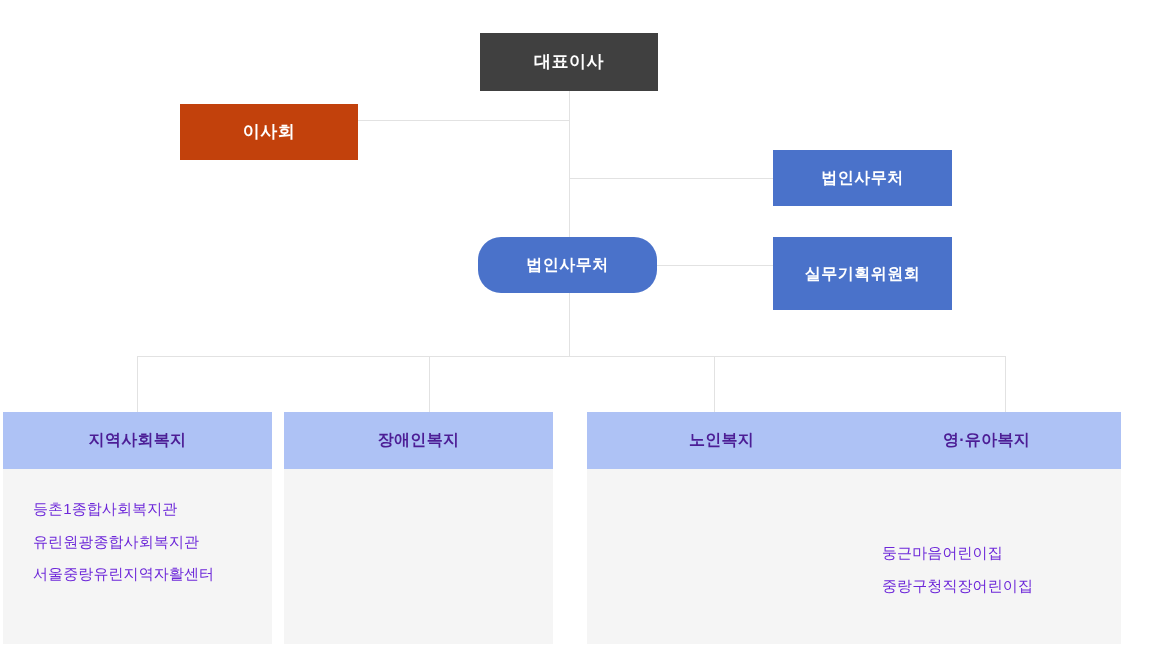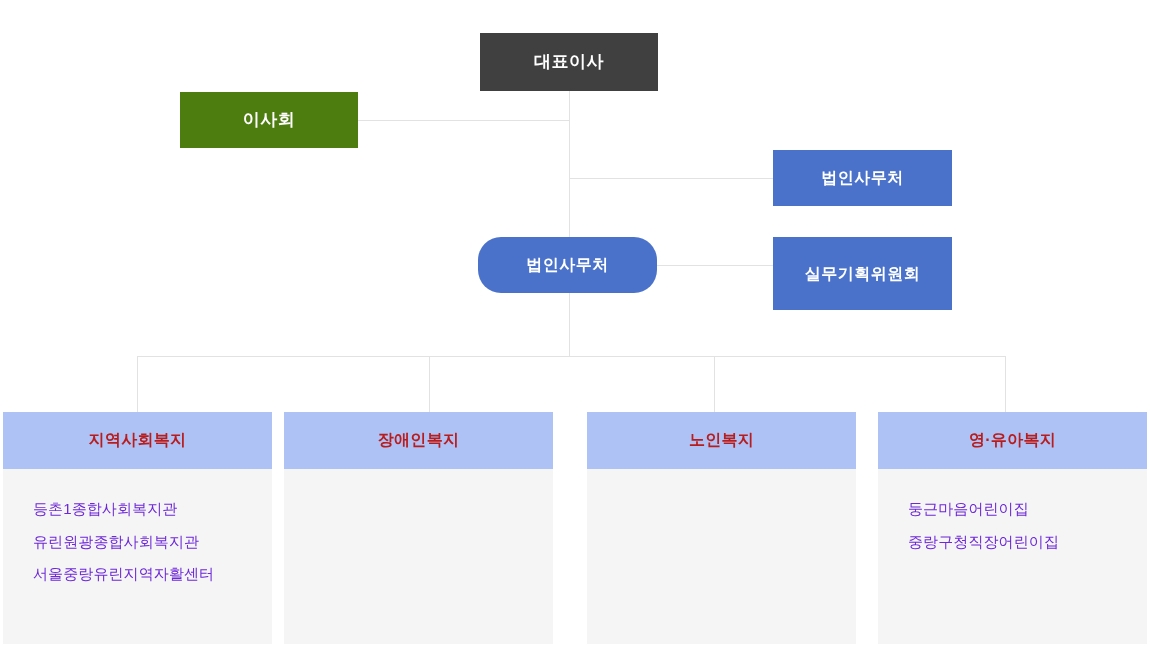--- a/index.html
+++ b/index.html
@@ -40,43 +40,44 @@
     letter-spacing: 0.5px;
     box-sizing: border-box;
     text-align: center;
     line-height: 1.2;
   }
   .node-ceo {
     background: #404040;
     font-size: 17px;
   }
   .node-board {
-    background: #4d7c0f;
+    background: #c2410c;
     font-size: 17px;
+    margin-top: 12px;
   }
   .node-mid {
     background: #4a72ca;
     font-size: 16px;
   }
 
   
   .card {
     position: absolute;
     box-sizing: border-box;
     background: #f5f5f5;
     display: flex;
     flex-direction: column;
   }
   .card-header {
     background: #aec2f5;
     height: 57px;
     display: flex;
     align-items: center;
     justify-content: center;
-    color: #b91c1c;
+    color: #4c1d95;
     font-size: 16px;
     font-weight: bold;
     letter-spacing: 0.3px;
     flex: 0 0 auto;
   }
   .card-body {
     flex: 1 1 auto;
     padding: 32px 0 0 30px;
   }
   .card-item {
@@ -144,21 +145,21 @@
       <span>장애인복지</span>
     </div>
   </div>
 
   <div class="card" style="left:587px; top:412px; width:269px; height:232px;">
     <div class="card-header">
       <span>노인복지</span>
     </div>
   </div>
 
-  <div class="card" style="left:878px; top:412px; width:269px; height:232px;">
+  <div class="card" style="left:852px; top:412px; width:269px; height:232px;gap:44px;">
     <div class="card-header">
       <span>영·유아복지</span>
     </div>
     <div class="card-body">
       <div class="card-item">둥근마음어린이집</div>
       <div class="card-item">중랑구청직장어린이집</div>
     </div>
   </div>
 
 </div>

